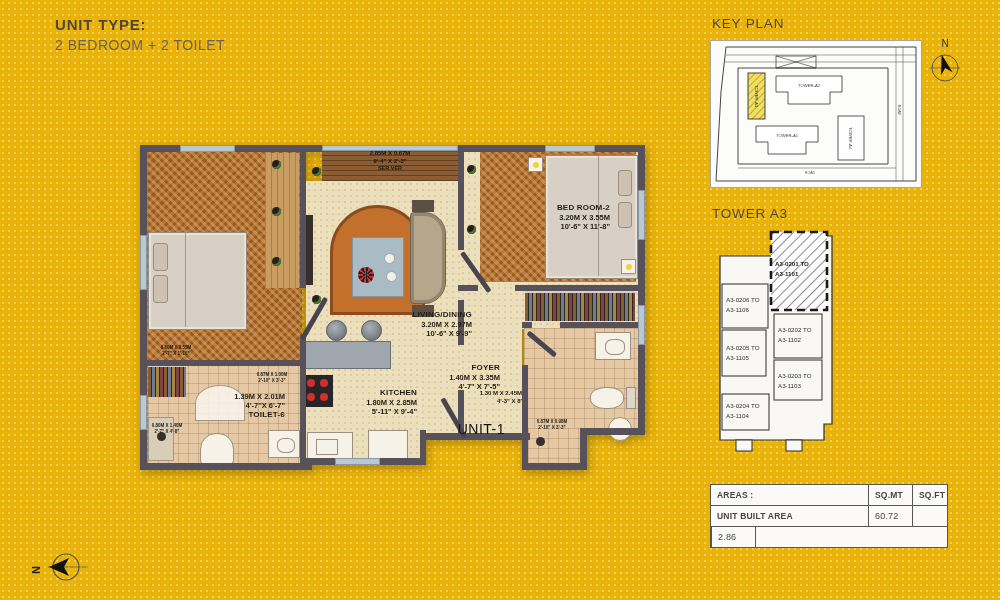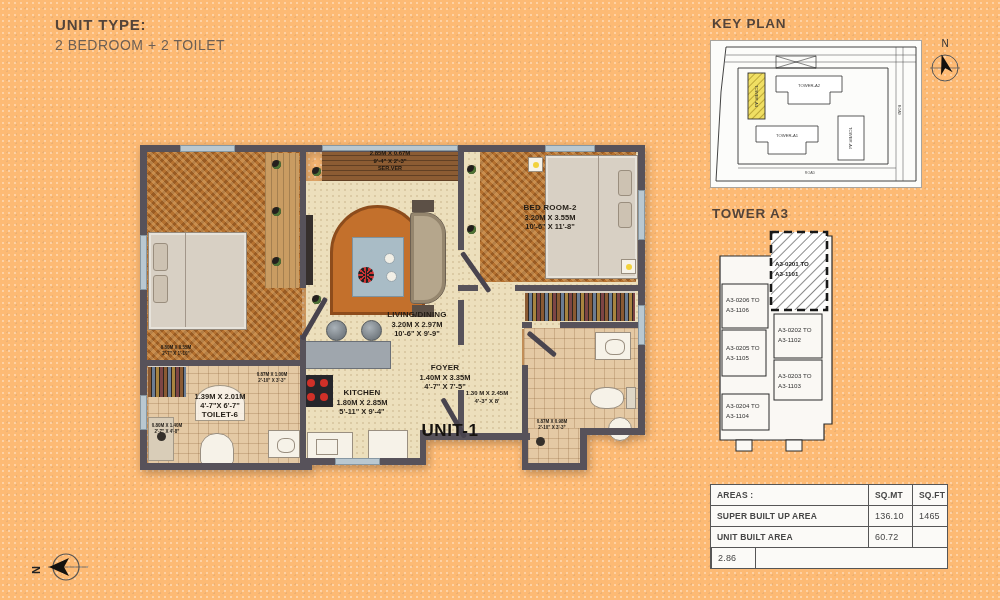--- a/index.html
+++ b/index.html
@@ -1,25 +1,25 @@
 <!DOCTYPE html>
 <html><head>
 <meta charset="utf-8">
 <style>
   html,body{margin:0;padding:0;background:#b9b6b1}
-  #canvas{position:relative;width:1000px;height:600px;background:#fdba74;
+  #canvas{position:relative;width:1000px;height:600px;background:#eab308;
     font-family:"Liberation Sans",sans-serif;overflow:hidden}
   #canvas::before{content:"";position:absolute;inset:0;pointer-events:none;
     background-image:radial-gradient(rgba(255,255,255,.35) 1px,transparent 1px),
                      radial-gradient(rgba(120,112,100,.12) 1px,transparent 1px);
     background-size:6px 6px,9px 9px;background-position:0 0,3px 4px}
   .abs{position:absolute}
   .h1{font-size:15px;font-weight:700;color:#54443a;letter-spacing:.8px}
   .h2{font-size:14px;color:#6d5f54;letter-spacing:.5px}
-  .ph{font-size:13.5px;font-weight:700;color:#54443a;letter-spacing:.8px}
+  .ph{font-size:13.5px;font-weight:400;color:#54443a;letter-spacing:.8px}
   
   #plan{position:absolute;left:140px;top:145px;width:505px;height:325px;filter:drop-shadow(2px 3px 5px rgba(0,0,0,.28))}
   .wall{position:absolute;background:#57525a}
   .win{position:absolute;background:#b9c8d1;border:1px solid #8798a3;box-sizing:border-box}
   .door{position:absolute;height:5px;background:#49444e;transform-origin:left center;border-radius:2px}
   .wood{background:#b5712f;background-image:
     repeating-linear-gradient(45deg,rgba(255,220,160,.28) 0 3px,transparent 3px 6px),
     repeating-linear-gradient(-45deg,rgba(80,35,5,.28) 0 3px,transparent 3px 6px)}
   .cream{background:#ecdfbc;background-image:radial-gradient(rgba(150,120,70,.20) 1px,transparent 1.4px);background-size:6px 6px}
   .tile{background:#e4c9a4;background-image:
@@ -31,26 +31,26 @@
     #8a5a33 0 3px,#2e2620 3px 4px,#6b7c93 4px 7px,#2e2620 7px 8px,
     #a8843f 8px 11px,#2e2620 11px 12px,#7d4545 12px 15px,#2e2620 15px 16px);
     border-top:2px solid #d9d2c6}
   .plant{position:absolute;width:9px;height:9px;border-radius:50%;background:#24201e;
     box-shadow:inset -2px -2px 0 rgba(80,120,55,.95)}
   .bed{position:absolute;background:#d8d0c4;border:1px solid #95897b;box-shadow:inset 0 0 0 2px rgba(255,255,255,.4)}
   .pillow{position:absolute;background:#cdc2b2;border:1px solid #9a8e7e;border-radius:3px}
   .fix{position:absolute;background:#f6f2e8;border:1px solid #9a8f80;box-sizing:border-box}
   .stool{position:absolute;width:19px;height:19px;border-radius:50%;
     background:radial-gradient(circle at 40% 35%,#aab2b8,#5f666c);border:1px solid #50565c}
-  .lbl{position:absolute;text-align:center;color:#221c15;line-height:1.2;z-index:30}
+  .lbl{position:absolute;text-align:right;color:#221c15;line-height:1.2;z-index:30}
   .rn{font-size:8px;font-weight:700;letter-spacing:.2px}
   .dm{font-size:7.5px;font-weight:600}
   .dm6{font-size:6px;font-weight:700;line-height:1.3}
   .sm{position:absolute;text-align:center;color:#1f1b16;font-size:4.5px;font-weight:700;line-height:1.3;z-index:30}
-  .unit1{font-size:17px;font-weight:700;color:#15120e;letter-spacing:.5px}
+  .unit1{font-size:14px;font-weight:400;color:#15120e;letter-spacing:.5px}
   .verlbl{position:absolute;text-align:center;color:#1c1610;font-size:6px;font-weight:700;line-height:1.35;z-index:30}
   
   .tbl{position:absolute;left:710px;top:484px;width:238px;border:1.5px solid #565656;background:#fbfaf7;box-sizing:border-box}
   .trow{display:flex;border-top:1px solid #565656}
   .trow:first-child{border-top:none}
   .tc{padding:5px 6px;font-size:8.5px;color:#464646;box-sizing:border-box;letter-spacing:.2px}
   .tc.l{width:157px;font-weight:700}
   .tc.m{width:44px;border-left:1px solid #565656}
   .tc.f{width:34px;border-left:1px solid #565656}
   .tc.hd{font-weight:700}
@@ -306,25 +306,20 @@
     <text x="65" y="50" font-size="6.2" font-weight="bold" fill="#1d1d1d">A3-1101</text>
   </svg>
 
   <div class="tbl">
     <div class="trow">
       <div class="tc l hd">AREAS :</div>
       <div class="tc m hd">SQ.MT</div>
       <div class="tc f hd">SQ.FT</div>
     </div>
     <div class="trow">
-      <div class="tc l">SUPER BUILT UP AREA</div>
-      <div class="tc m num">136.10</div>
-      <div class="tc f num">1465</div>
-    </div>
-    <div class="trow">
       <div class="tc l">UNIT BUILT AREA</div>
       <div class="tc m num">60.72</div>
       <div class="tc f num"></div>
     </div>
     <div class="trow">
       <div class="tc m num">2.86</div>
       <div class="tc f num"></div>
     </div>
   </div>
 

